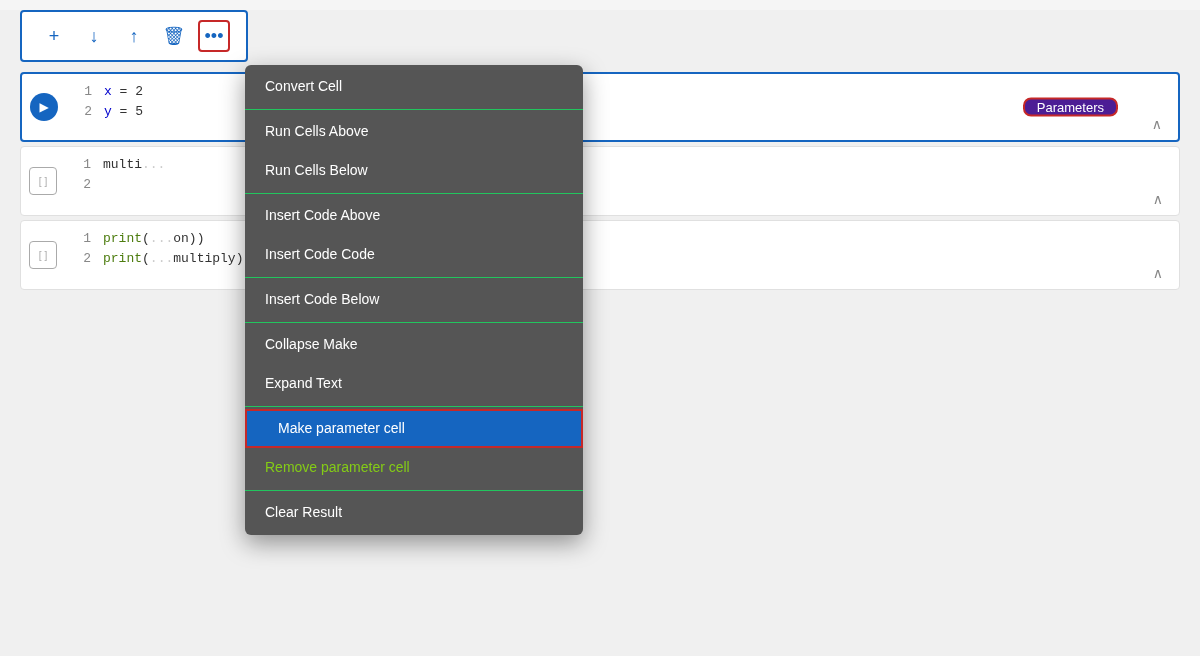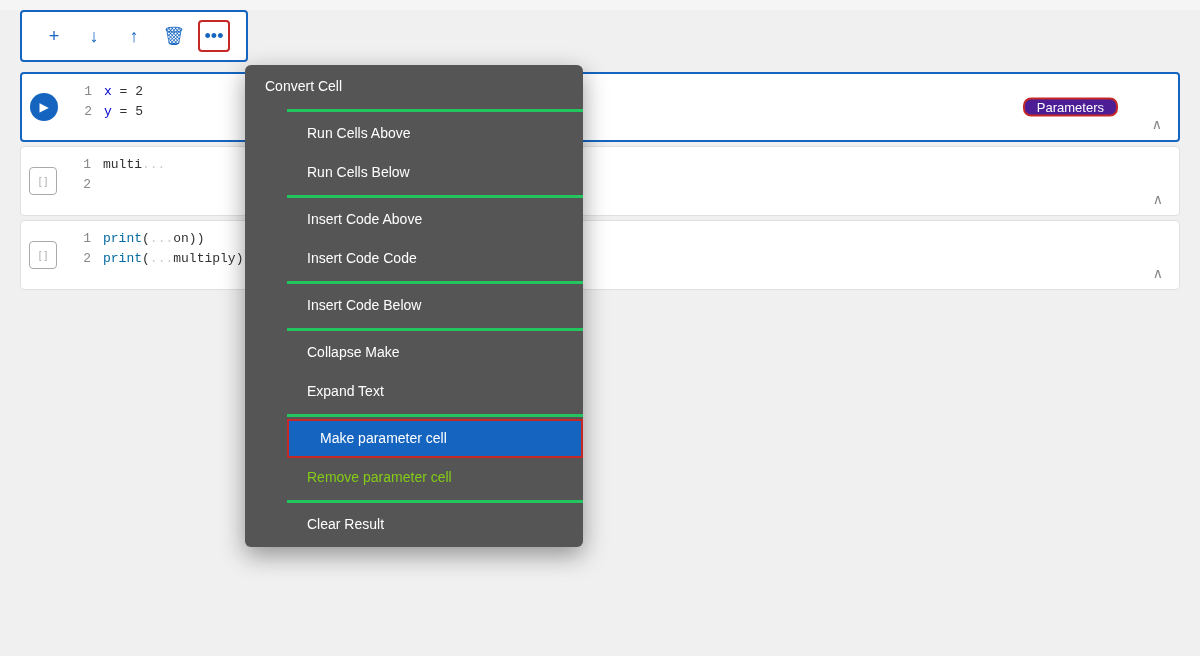--- a/index.html
+++ b/index.html
@@ -122,21 +122,21 @@
     .cell-content {
       flex: 1;
       padding: 8px;
       font-family: 'Courier New', monospace;
       font-size: 13px;
       line-height: 20px;
       color: #333;
     }
 
     .cell-content .keyword { color: #0000cc; }
-    .cell-content .func { color: #0369a1; }
+    .cell-content .func { color: #4d7c0f; }
 
     .cell-chevron {
       position: absolute;
       right: 16px;
       bottom: 8px;
       color: #888;
       font-size: 14px;
     }
 
     .parameters-badge {
@@ -184,22 +184,21 @@
     .menu-item.disabled {
       color: #84cc16;
     }
 
     .menu-group {
       padding: 2px 0;
     }
 
     
     .menu-group + .menu-group {
-      border-top: 3px solid #22c55e;
-      margin-left: 42px;
+      border-top: 1px solid #22c55e;
     }
   </style>
 </head>
 <body>
 
 <div class="notebook-container">
 
   <div class="toolbar">
     <button class="toolbar-btn">
       <span>+</span>

